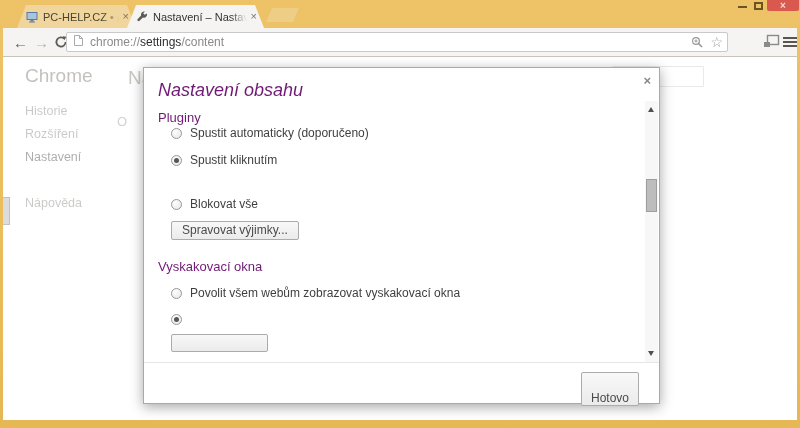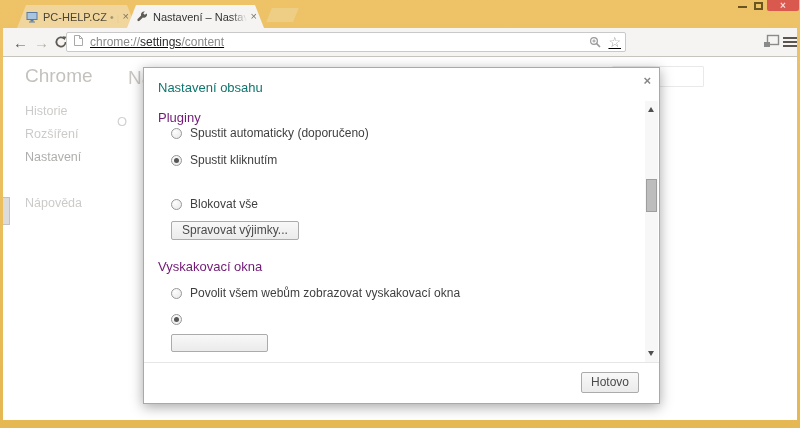--- a/index.html
+++ b/index.html
@@ -34,22 +34,22 @@
     border-radius:0 0 2px 2px; color:#f6d9d5; font-size:10px; font-weight:bold;
     display:flex; align-items:center; justify-content:center; line-height:10px; }
 
   
   .toolbar { position:absolute; top:28px; left:3px; right:3px; height:29px;
     background:#f5f4f2; border-bottom:1px solid #c7c3bd; }
   .nav-btn { position:absolute; top:7px; font-size:15px; font-weight:bold; line-height:15px; }
   .nav-back { left:10px; color:#5f5b54; }
   .nav-fwd { left:31px; color:#b5b1aa; }
   .nav-reload { left:51px; top:7px; }
-  .omnibox { position:absolute; left:63px; top:4px; width:560px; height:20px; background:#fff;
-    border:1px solid #c9c9c9; border-radius:2px; display:flex; align-items:center; padding:0 4px 0 6px;text-decoration:underline; }
+  .omnibox { position:absolute; left:63px; top:4px; width:662px; height:20px; background:#fff;
+    border:1px solid #c9c9c9; border-radius:2px; display:flex; align-items:center; padding:0 4px 0 6px; }
   .url { font-size:12px; margin-left:6px; white-space:nowrap; }
   .url .dim { color:#8a8a8a; } .url .host { color:#2e2e2e; }
   .omni-spacer { flex:1; }
   .omni-icon { margin-left:6px; display:flex; align-items:center; }
   .star { color:#9a9a9a; font-size:14px; line-height:14px; font-family:"DejaVu Sans",sans-serif; }
   .ext-icon { position:absolute; left:760px; top:5px; }
   .menu-icon { position:absolute; left:780px; top:9px; width:14px; }
   .menu-icon div { height:2px; background:#5a564f; margin-bottom:2px; }
 
   
@@ -61,21 +61,21 @@
   .bg-frag { position:absolute; left:114px; top:57px; font-size:13px; color:#9a9a9a; }
   .bg-search { position:absolute; left:609px; top:9px; width:92px; height:21px;
     background:#fff; border:1px solid #cfcfcf; border-radius:1px; }
   .overlay { position:absolute; inset:0; background:rgba(255,255,255,0.55); z-index:5; }
   .edge-tab { position:absolute; left:0; top:140px; width:7px; height:28px;
     background:#dcdcdc; border:1px solid #c2c2c2; border-left:none; z-index:6; }
 
   
   .dialog { position:absolute; left:140px; top:10px; width:517px; height:337px; background:#fff;
     border:1px solid #a9a9a9; box-shadow:0 3px 12px rgba(0,0,0,0.35); z-index:10; }
-  .dlg-title { position:absolute; left:14px; top:12px; font-size:13px; color:#0f766e; }
+  .dlg-title { position:absolute; left:14px; top:12px; font-size:18px; color:#701a75;font-style:italic; }
   .dlg-close { position:absolute; right:8px; top:6px; font-size:13px; font-weight:bold;
     color:#878787; line-height:13px; cursor:default; }
   .dlg-scroll { position:absolute; top:33px; bottom:41px; left:0; right:15px;
     overflow:hidden; padding-left:14px; }
   .sec-h { font-size:13px; color:#701a75; }
   .sec-h.first { margin-top:9px; }
   .sec-h.second { margin-top:19px; }
   .radio-row { display:flex; align-items:center; height:16px; }
   .radio-row .radio { position:relative; width:11px; height:11px; border:1px solid #979797;
     border-radius:50%; background:radial-gradient(circle at 35% 30%, #fdfdfd, #e7e7e7); margin:0 8px 0 13px; flex:0 0 auto; }
@@ -85,21 +85,21 @@
   .r1 { } .r2 { margin-top:11px; } .r3 { margin-top:28px; }
   .r4 { margin-top:11px; } .r5 { margin-top:10px; }
   .btn { display:inline-block; font-size:12px; color:#4a4a4a; background:linear-gradient(#f8f8f8,#ebebeb);
     border:1px solid #ababab; border-radius:2px; height:19px; line-height:17px; padding:0 10px; }
   .manage-btn { margin:9px 0 0 13px; }
   .cut-btn { margin:7px 0 0 13px; width:97px; height:18px; }
   .dlg-link { display:inline-block; margin:10px 0 0 13px; font-size:12px; color:#4170c4;
     text-decoration:underline; cursor:pointer; }
   .dlg-footer { position:absolute; left:0; right:0; bottom:0; height:41px; background:#fff;
     border-top:1px solid #e6e6e6; }
-  .done-btn { position:absolute; right:20px; top:9px; height:21px; line-height:19px; padding:0 9px; }
+  .done-btn { position:absolute; right:20px; top:9px; height:21px; line-height:19px; padding:16px 9px; }
 
   
   .dlg-sb { position:absolute; right:1px; top:33px; bottom:41px; width:13px; background:#f7f7f7; }
   .sb-up, .sb-dn { position:absolute; left:3px; width:0; height:0;
     border-left:3.5px solid transparent; border-right:3.5px solid transparent; }
   .sb-up { top:6px; border-bottom:5px solid #4f4f4f; }
   .sb-dn { bottom:6px; border-top:5px solid #4f4f4f; }
   .sb-thumb { position:absolute; left:1px; right:1px; top:78px; height:33px;
     background:#bdbdbd; border:1px solid #9e9e9e; }
 </style>

